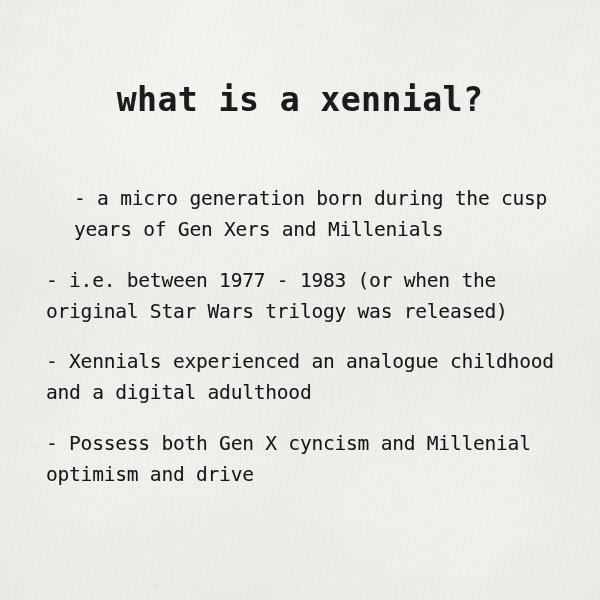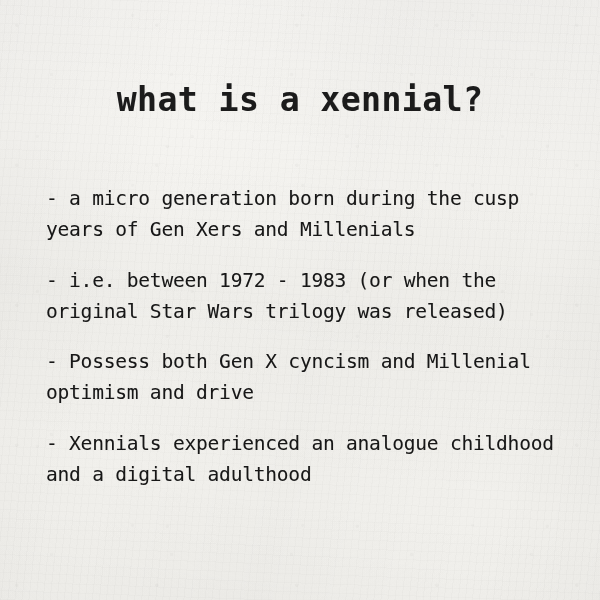--- a/index.html
+++ b/index.html
@@ -73,34 +73,34 @@
 
   .bullet {
     font-family: "DejaVu Sans Mono", monospace;
     font-size: 19.5px;
     line-height: 1.58;
     color: #171717;
     letter-spacing: -0.2px;
     text-shadow: 0.3px 0.2px 0 rgba(0,0,0,0.18);
   }
 
-  .bullet-1 { margin-top: 66px; }
+  .bullet-1 { margin-top: 66px; margin-left: 28px; }
   .bullet-2 { margin-top: 20px; }
   .bullet-3 { margin-top: 20px; }
   .bullet-4 { margin-top: 20px; }
 </style>
 </head>
 <body>
 
 <div class="page">
   <div class="texture-overlay"></div>
 
   <div class="content">
     <h1 class="title">what is a xennial?</h1>
 
     <ul class="bullets">
       <li class="bullet bullet-1">- a micro generation born during the cusp years of Gen Xers and Millenials</li>
-      <li class="bullet bullet-2">- i.e. between 1972 - 1983 (or when the original Star Wars trilogy was released)</li>
+      <li class="bullet bullet-2">- i.e. between 1977 - 1983 (or when the original Star Wars trilogy was released)</li>
+      <li class="bullet bullet-3">- Xennials experienced an analogue childhood and a digital adulthood</li>
       <li class="bullet bullet-4">- Possess both Gen X cyncism and Millenial optimism and drive</li>
-      <li class="bullet bullet-3">- Xennials experienced an analogue childhood and a digital adulthood</li>
     </ul>
   </div>
 </div>
 
 </body></html>

